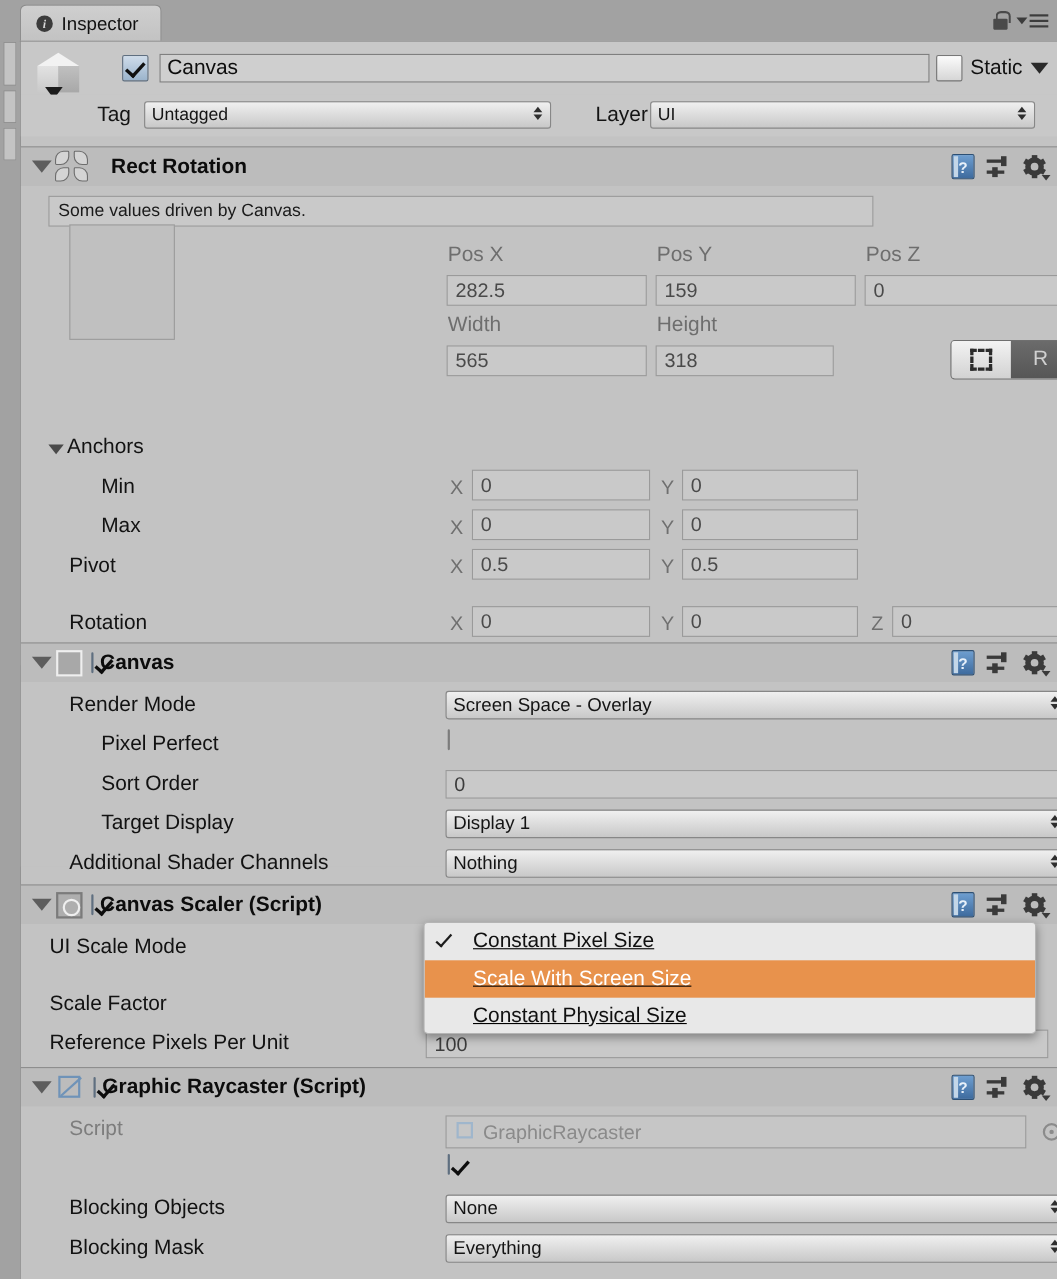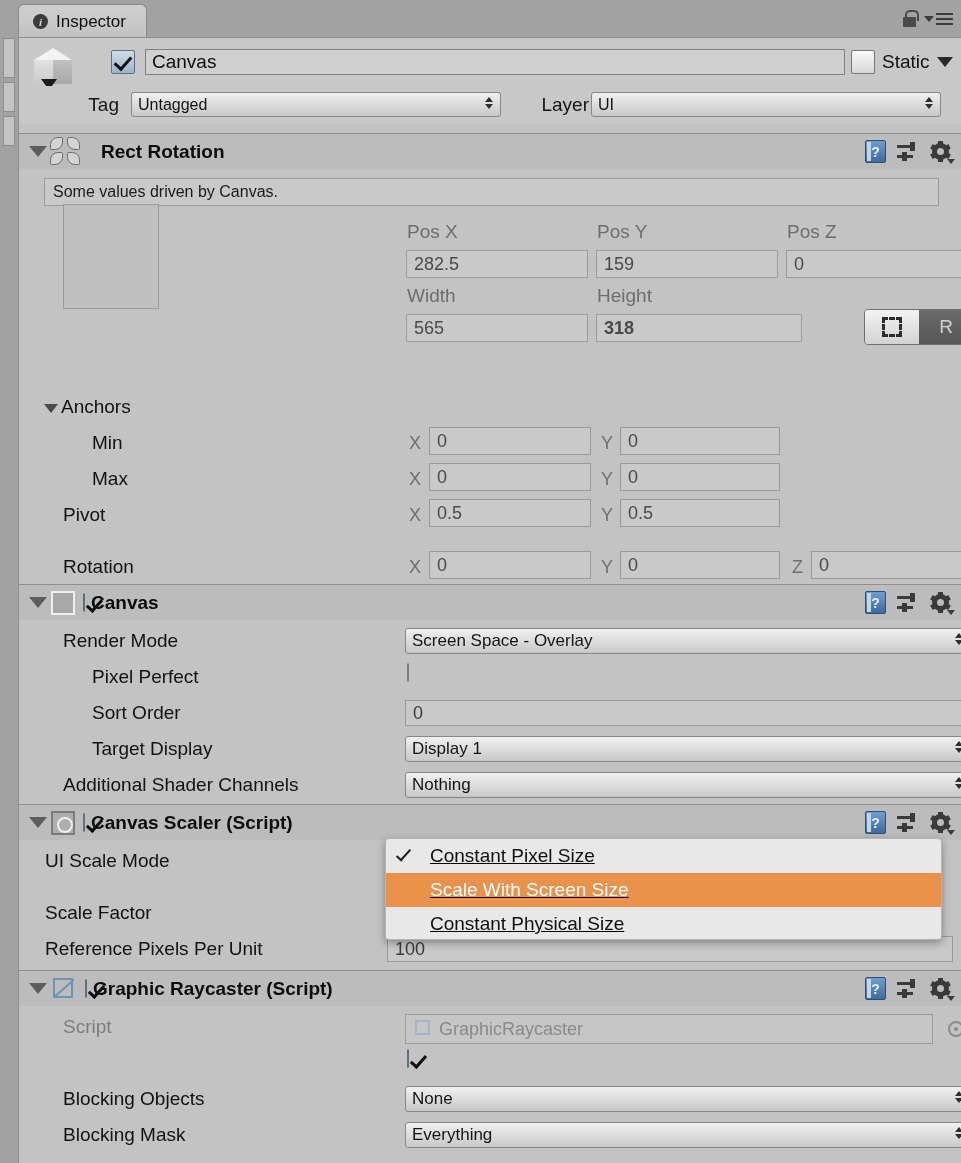--- a/index.html
+++ b/index.html
@@ -445,21 +445,21 @@
             <span class="tooth r60"></span>
             <span class="tooth r120"></span>
           <span class="ring"></span>
             <span class="dot"></span>
             <span class="sub"></span>
         </span>
       </span>
     </div>
 
     <div class="sect" style="top:131px;height:436px;">
-      <div class="infobox" style="left:25px;top:9px;width:895px;">
+      <div class="infobox" style="left:25px;top:9px;width:750px;">
         <span>Some values driven by Canvas.</span>
       </div>
 
       <div class="preview-box"></div>
 
       <span class="colhdr" style="left:388px;top:52px;">Pos X</span>
       <span class="colhdr" style="left:578px;top:52px;">Pos Y</span>
       <span class="colhdr" style="left:768px;top:52px;">Pos Z</span>
 
       <div class="numfield" style="left:387px;top:81px;width:182px;">
@@ -471,21 +471,21 @@
       <div class="numfield" style="left:767px;top:81px;width:184px;">
           <span>0</span>
         </div>
 
       <span class="colhdr" style="left:388px;top:116px;">Width</span>
       <span class="colhdr" style="left:578px;top:116px;">Height</span>
 
       <div class="numfield" style="left:387px;top:145px;width:182px;">
           <span>565</span>
         </div>
-      <div class="numfield" style="left:577px;top:145px;width:206px;font-weight:bold;">
+      <div class="numfield" style="left:577px;top:145px;width:162px;">
           <span>318</span>
         </div>
 
       <div class="bp-toggle" style="top:140px;">
         <div class="bp-half">
             <span class="bp-dashed"></span>
           </div>
         <div class="bp-half on">
             <span class="bp-r">R</span>
           </div>

